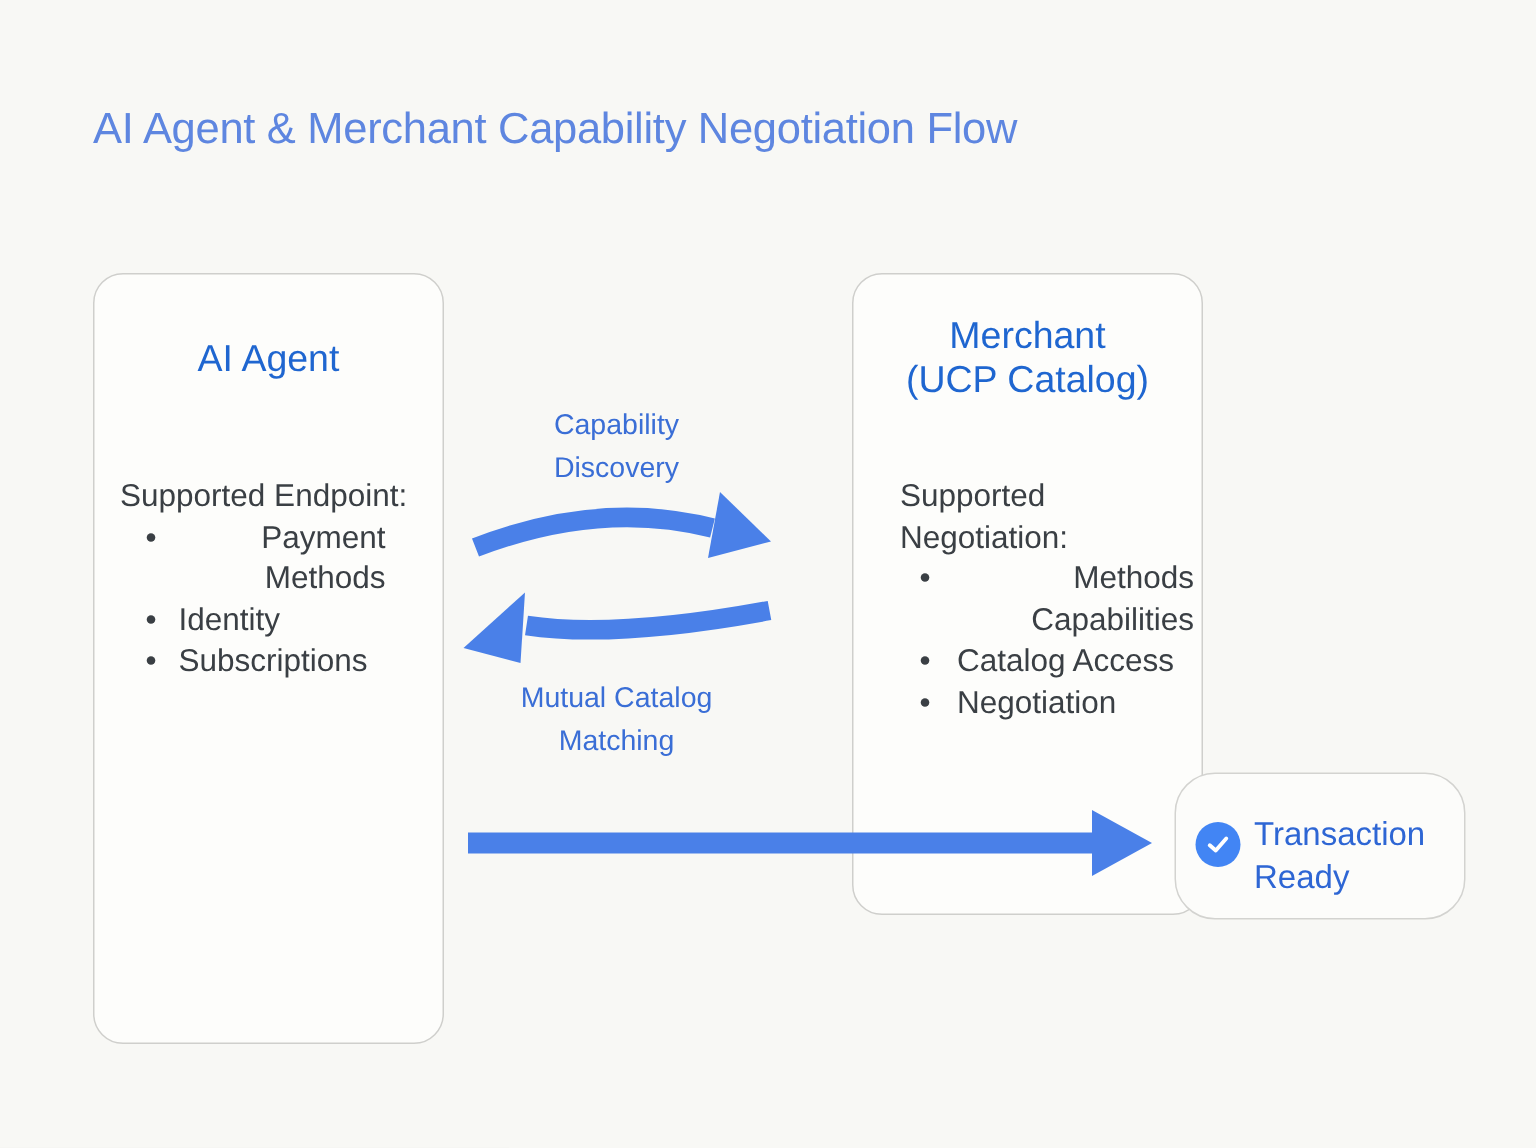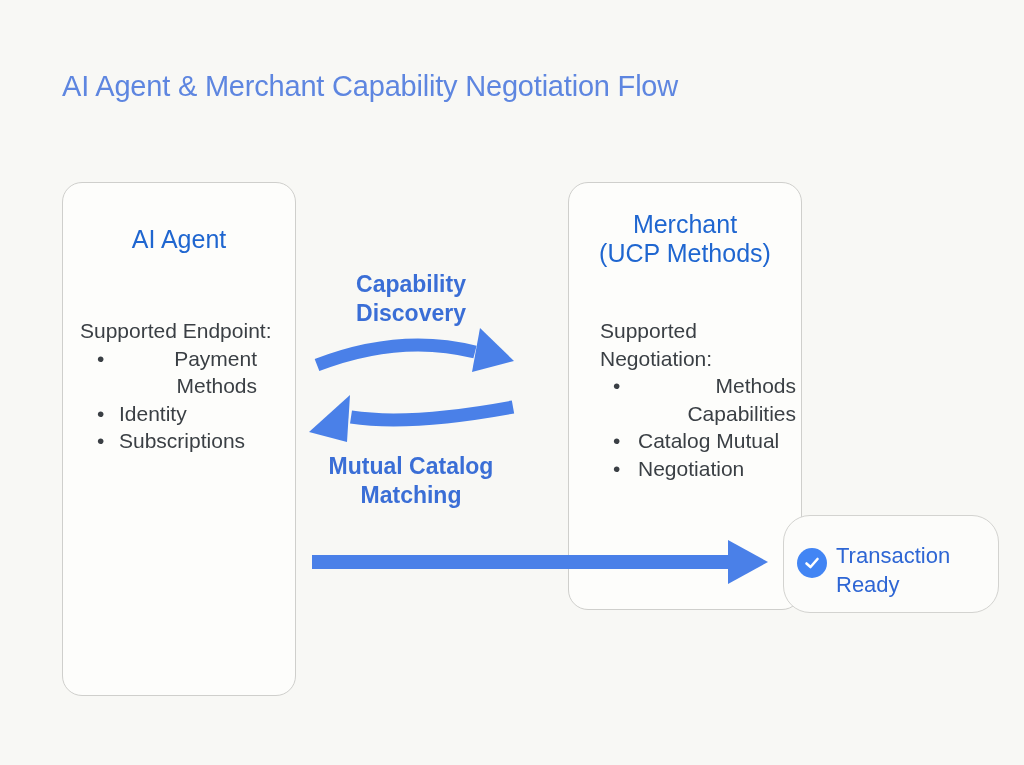--- a/index.html
+++ b/index.html
@@ -83,22 +83,22 @@
     text-align: left;
     font-size: 21px;
   }
   .merchant-box .bullet { margin-left: 13px; flex-basis: 25px; }
   .li-text { max-width: 138px; text-align: right; }
   .merchant-box .li-text { max-width: 158px; }
 
   .flow-label {
     position: absolute;
     text-align: center;
-    font-size: 23px;
-    font-weight: 700;
+    font-size: 19px;
+    font-weight: 400;
     line-height: 28.5px;
     color: #3a6ed6;
   }
   .label-discovery { left: 325px; top: 270px; width: 172px; }
   .label-matching  { left: 315px; top: 452px; width: 192px; }
 
   .curved-arrows {
     position: absolute;
     left: 295px;
     top: 320px;
@@ -113,21 +113,21 @@
     height: 55px;
     z-index: 5;
   }
   .arrow-shape { fill: #4a80e8; }
   .arrow-stroke { stroke: #4a80e8; stroke-width: 13; fill: none; }
 
   .result-box {
     position: absolute;
     left: 783px;
     top: 515px;
-    width: 216px;
+    width: 194px;
     height: 98px;
     background: #fcfcfa;
     border: 1.5px solid #d3d3d0;
     border-radius: 27px;
     box-sizing: border-box;
     z-index: 6;
   }
   .check-circle {
     position: absolute;
     left: 13px;
@@ -178,33 +178,33 @@
           <span class="li-text">Subscriptions</span>
         </li>
       </ul>
     </div>
   </div>
 
   <div class="entity-box merchant-box">
     <div class="entity-title-wrap">
       <div class="entity-title">
         <div>Merchant</div>
-        <div>(UCP Methods)</div>
+        <div>(UCP Catalog)</div>
       </div>
     </div>
     <div class="entity-body">
       <div class="list-header">Supported Negotiation:</div>
       <ul class="feature-list">
         <li>
           <span class="bullet">•</span>
           <span class="li-text">Methods Capabilities</span>
         </li>
         <li>
           <span class="bullet">•</span>
-          <span class="li-text">Catalog Mutual</span>
+          <span class="li-text">Catalog Access</span>
         </li>
         <li>
           <span class="bullet">•</span>
           <span class="li-text">Negotiation</span>
         </li>
       </ul>
     </div>
   </div>
 
   <div class="flow-label label-discovery">Capability Discovery</div>

